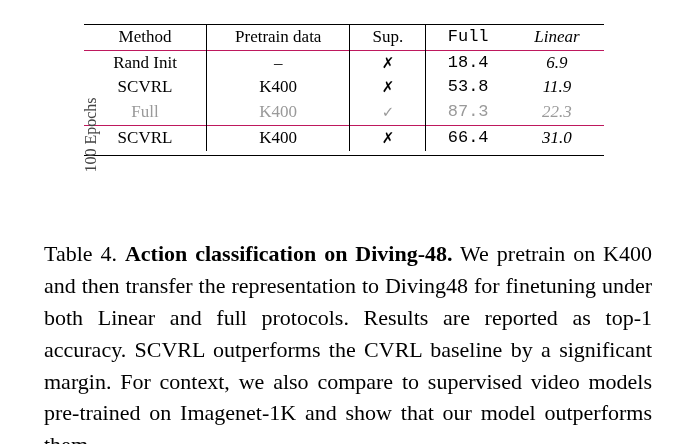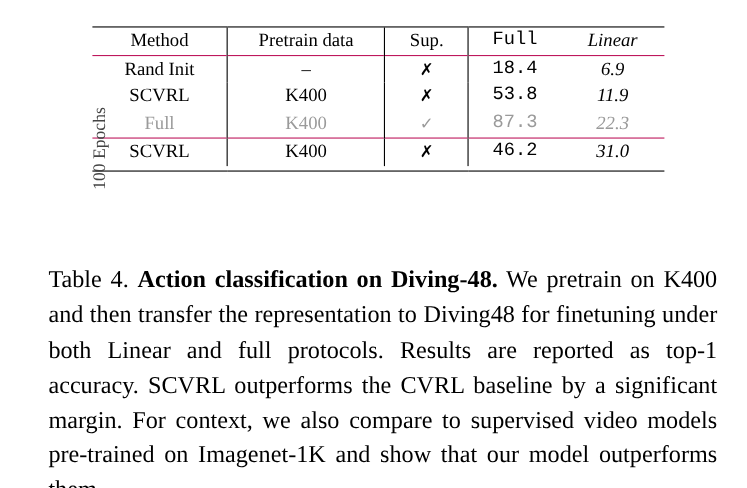--- a/index.html
+++ b/index.html
@@ -147,21 +147,21 @@
           <td class="col-pretrain vline-l gray">K400</td>
           <td class="col-sup vline-l"><span class="mark check">✓</span></td>
           <td class="col-full vline-l gray">87.3</td>
           <td class="col-linear gray">22.3</td>
         </tr>
 
         <tr class="rule-mid">
           <td class="col-method">SCVRL</td>
           <td class="col-pretrain vline-l">K400</td>
           <td class="col-sup vline-l"><span class="mark cross">✗</span></td>
-          <td class="col-full vline-l">46.2</td>
+          <td class="col-full vline-l">66.4</td>
           <td class="col-linear">31.0</td>
         </tr>
 
         <tr class="rule-bot">
           <td class="col-method"></td>
           <td class="col-pretrain"></td>
           <td class="col-sup"></td>
           <td class="col-full"></td>
           <td class="col-linear"></td>
         </tr>

